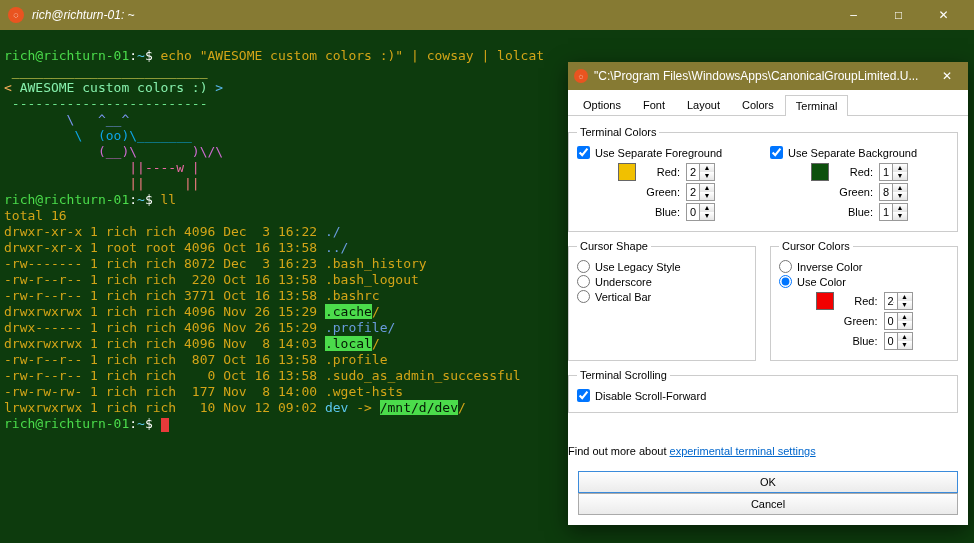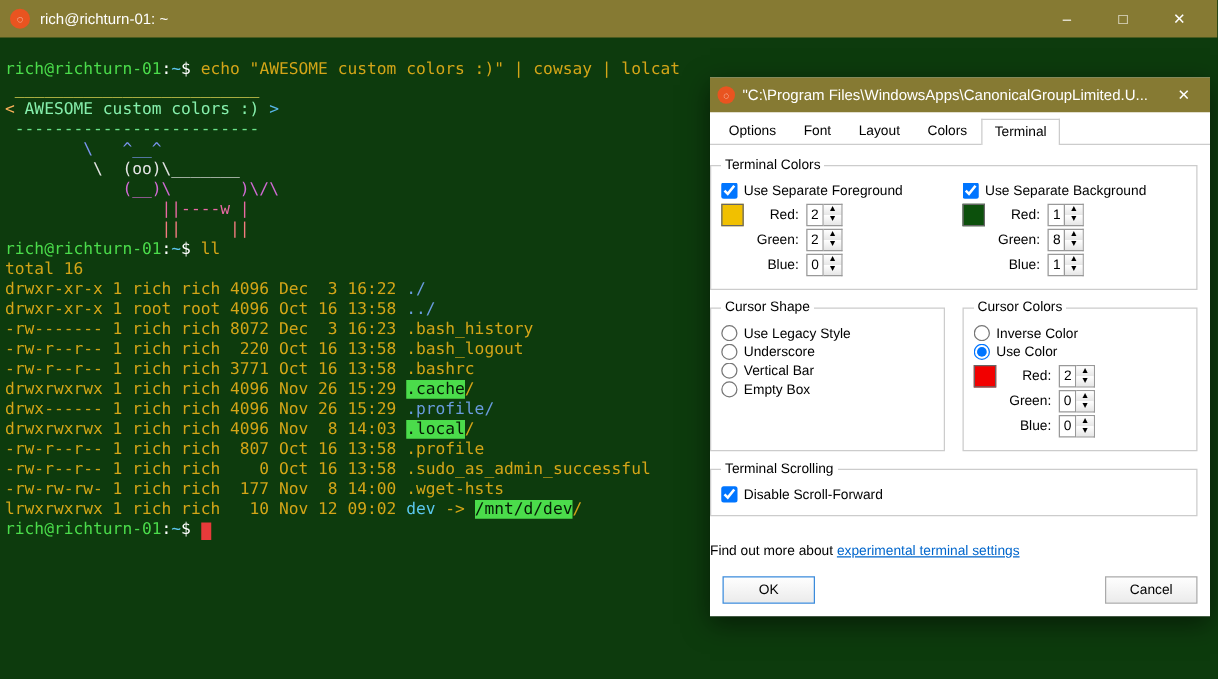--- a/index.html
+++ b/index.html
@@ -23,21 +23,21 @@
       font-size: 12px;
     }
     .titlebar .icon {
       width: 16px; height: 16px;
       background: #e95420;
       border-radius: 50%;
       display: flex; align-items: center; justify-content: center;
       color: #fff; font-size: 9px; font-weight: bold;
       margin-right: 8px;
     }
-    .titlebar .title { flex: 1; }
+    .titlebar .title { flex: 1; font-style: italic; }
     .titlebar .winbtn {
       width: 45px; height: 30px;
       display: flex; align-items: center; justify-content: center;
       font-family: "Segoe UI Symbol", sans-serif;
       font-size: 12px;
       color: #fff;
       cursor: pointer;
     }
     .titlebar .winbtn.close { background: transparent; }
     
@@ -48,21 +48,21 @@
       white-space: pre;
       color: #fff;
     }
     .c-green { color: #4bdc4b; }
     .c-yellow { color: #d3a518; }
     .c-cyan { color: #5bc7ed; }
     .c-lblue { color: #6a9cde; }
     .bg-sel { background: #4bdc4b; color: #041a04; }
     .cursor-block { background: #e83a3a; display: inline-block; width: 8px; height: 14px; vertical-align: bottom; } .r2 { color:#f8b05a } .r3 { color:#f3e55c } .r4 { color:#86efac }
     .r5 { color:#6be38a } .r7 { color:#58b6e8 } .r8 { color:#7b96f1 }
-    .r9 { color:#e5e5e5 } .r10 { color:#d06ad3 } .r11 { color:#e969a4 } .r12 { color:#f37b80 }
+    .r9 { color:#0ea5e9 } .r10 { color:#d06ad3 } .r11 { color:#e969a4 } .r12 { color:#f37b80 }
     
     .dialog {
       position: absolute;
       right: 6px;
       top: 62px;
       width: 400px;
       background: #fff;
       font-family: "Segoe UI", Tahoma, sans-serif;
       font-size: 11px;
       color: #000;
@@ -155,27 +155,28 @@
       text-align: center;
       background: linear-gradient(#fff, #e6e6e6);
       cursor: pointer;
     }
     .swatch {
       width: 18px; height: 18px;
       border: 1px solid #666;
       margin-right: 4px;
       flex-shrink: 0;
     }
-    .fg-block { display: flex; align-items: flex-start; }
+    .fg-block { display: flex; align-items: flex-start; justify-content: center; }
     .fg-block .swatch { margin-top: 2px; }
     .link { color: #0066cc; text-decoration: underline; cursor: pointer; }
     .dlg-footer {
-      display: flex; justify-content: space-between;
+      display: flex; justify-content: flex-start;
       padding: 8px 10px 10px 10px;
       gap: 0;
+      flex-direction: column;
     }
     .btn {
       min-width: 74px;
       height: 22px;
       border: 1px solid #aaa;
       background: linear-gradient(#fefefe, #ebebeb);
       font-size: 11px;
       cursor: pointer;
     }
     .btn.primary { border-color: #3b8bdb; }
@@ -328,24 +329,20 @@
             <span>Use Legacy Style</span>
           </div>
         <div class="radio-row">
             <input type="radio" name="cs" style="">
             <span>Underscore</span>
           </div>
         <div class="radio-row">
             <input type="radio" name="cs" style="">
             <span>Vertical Bar</span>
           </div>
-        <div class="radio-row">
-            <input type="radio" name="cs" style="">
-            <span>Empty Box</span>
-          </div>
       </fieldset>
       <fieldset class="col">
         <legend>Cursor Colors</legend>
         <div class="radio-row">
             <input type="radio" name="cc" style="">
             <span>Inverse Color</span>
           </div>
         <div class="radio-row">
             <input type="radio" name="cc" checked="" style="">
             <span>Use Color</span>
@@ -389,21 +386,21 @@
     </div>
 
     <fieldset>
       <legend>Terminal Scrolling</legend>
       <div class="check-row">
         <input type="checkbox" checked="" style="">
         <span>Disable Scroll-Forward</span>
       </div>
     </fieldset>
 
-    <div style="margin-top:22px">
+    <div style="margin-top:32px">
       <span>Find out more about </span><span class="link">experimental terminal settings</span>
     </div>
   </div>
   <div class="dlg-footer">
     <button class="btn primary">OK</button>
     <button class="btn">Cancel</button>
   </div>
 </div>
 
 </body></html>

